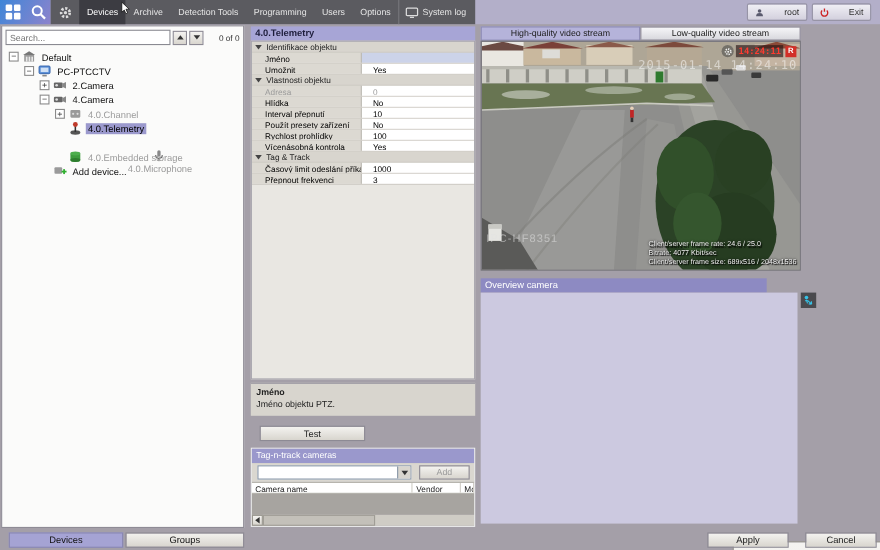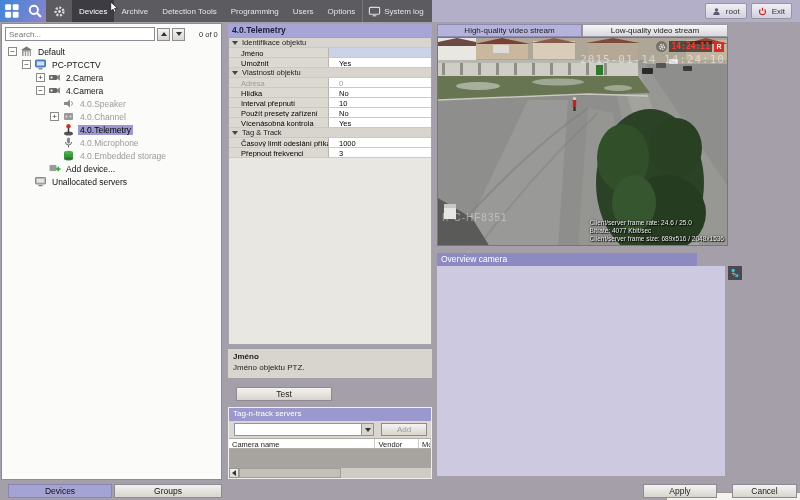--- a/index.html
+++ b/index.html
@@ -16,21 +16,21 @@
   .menubar { display:inline-flex; align-items:stretch; background:#5b5b60; height:22px; }
   .gear-btn { width:26px; display:flex; align-items:center; justify-content:center; }
   .menu-tab { padding:0 7px; display:flex; align-items:center; color:#e6e6e6; font-size:8px;
               white-space:nowrap; cursor:default; }
   .menu-tab.active { background:#3c3c42; color:#fff; }
   .syslog { display:inline-flex; align-items:center; gap:3px; padding:0 8px 0 5px; color:#e6e6e6;
             font-size:8px; border-left:1px solid #77777c; }
   .syslog span.mon { width:13px; height:13px; display:inline-flex; }
   .topfill { flex:1; }
   .topbtns { display:flex; align-items:center; gap:4px; padding-right:8px; }
-  .tbtn { height:16px; display:inline-flex; align-items:center; gap:5px; padding:0 6px;
+  .tbtn { height:16px; display:inline-flex; align-items:center; gap:18px; padding:0 6px;
           font-size:8px; color:#333; background:linear-gradient(#f0eff5,#d3d0dd);
           border:1px solid #9794a6; border-radius:2px; }
   .tbtn svg { width:9px; height:9px; }
   .cursor { position:absolute; left:110px; top:1px; width:9px; height:14px; z-index:50; }
 
   
   .leftpanel { position:absolute; left:1px; top:23px; width:221px; height:457px; background:#fbfbfa;
                border:1px solid #8e8b95; }
   .searchrow { display:flex; align-items:center; gap:2px; padding:3px 3px 2px 3px; }
   .searchrow input { width:150px; height:14px; font-size:8px; border:1px solid #8a8a92; padding:0 3px;
@@ -256,30 +256,20 @@
           <span class="ticon">
             <svg viewBox="0 0 13 13">
               <rect x="1" y="4" width="8" height="5" rx="1" fill="#666"></rect>
               <polygon points="9,5 12,3.5 12,9.5 9,8" fill="#888"></polygon>
               <circle cx="3.5" cy="6.5" r="1.2" fill="#ddd"></circle>
             </svg>
           </span>
           <span class="tlabel">4.Camera</span>
         </div>
         <div class="trow" style="padding-left: 48px;">
-          <span style="flex: 0 0 12px;"></span>
-          <span class="ticon">
-            <svg viewBox="0 0 13 13">
-              <polygon points="2,5 5,5 8,2.5 8,10.5 5,8 2,8" fill="#8a8a8a"></polygon>
-              <path d="M9.5 4.5 q2 2 0 4" stroke="#8a8a8a" stroke-width="1" fill="none"></path>
-            </svg>
-          </span>
-          <span class="tlabel disabled">4.0.Speaker</span>
-        </div>
-        <div class="trow" style="padding-left: 48px;">
           <span class="texp">+</span>
           <span class="ticon">
             <svg viewBox="0 0 13 13">
               <rect x="2" y="3" width="9" height="7" rx="1" fill="#9a9a9a"></rect>
               <circle cx="4.5" cy="6.5" r="1" fill="#ddd"></circle>
               <circle cx="8.5" cy="6.5" r="1" fill="#ddd"></circle>
             </svg>
           </span>
           <span class="tlabel disabled">4.0.Channel</span>
         </div>
@@ -287,21 +277,21 @@
           <span style="flex: 0 0 12px;"></span>
           <span class="ticon">
             <svg viewBox="0 0 13 13">
               <ellipse cx="6.5" cy="10.5" rx="4.5" ry="2" fill="#555"></ellipse>
               <rect x="5.8" y="4" width="1.4" height="6" fill="#333"></rect>
               <circle cx="6.5" cy="3.2" r="2.2" fill="#c03a2b"></circle>
             </svg>
           </span>
           <span class="tlabel selected">4.0.Telemetry</span>
         </div>
-        <div class="trow" style="padding-left: 48px;">
+        <div class="trow" style="padding-left: 68px; flex-direction: column;">
           <span style="flex: 0 0 12px;"></span>
           <span class="ticon">
             <svg viewBox="0 0 13 13">
               <rect x="5" y="1.5" width="3" height="6" rx="1.5" fill="#888"></rect>
               <path d="M3.5 6 a3 3 0 0 0 6 0" stroke="#666" stroke-width="1" fill="none"></path>
               <rect x="6" y="9" width="1" height="2.5" fill="#666"></rect>
             </svg>
           </span>
           <span class="tlabel disabled">4.0.Microphone</span>
         </div>
@@ -319,31 +309,20 @@
         <div class="trow" style="padding-left: 34px;">
           <span style="flex: 0 0 12px;"></span>
           <span class="ticon">
             <svg viewBox="0 0 13 13">
               <rect x="1.5" y="3" width="7" height="6" rx="1" fill="#9a9a9a"></rect>
               <rect x="8" y="6.2" width="4.5" height="1.6" fill="#2faf2f"></rect>
               <rect x="9.45" y="4.75" width="1.6" height="4.5" fill="#2faf2f"></rect>
             </svg>
           </span>
           <span class="tlabel">Add device...</span>
-        </div>
-        <div class="trow" style="padding-left: 20px;">
-          <span style="flex: 0 0 12px;"></span>
-          <span class="ticon">
-            <svg viewBox="0 0 13 13">
-              <rect x="1.5" y="2.5" width="10" height="6.5" rx="0.5" fill="#b8b8b8" stroke="#777" stroke-width="0.8"></rect>
-              <rect x="3" y="4" width="7" height="3.5" fill="#e6e6e6"></rect>
-              <rect x="4.5" y="10" width="4" height="1.2" fill="#777"></rect>
-            </svg>
-          </span>
-          <span class="tlabel">Unallocated servers</span>
         </div>
       </div>
   </div>
 
   <div class="mid">
     <div class="midheader">4.0.Telemetry</div>
     <div class="propgrid" id="propgrid">
         <div class="prow sec">
           <span class="chev"></span>
           <span>Identifikace objektu</span>
@@ -370,20 +349,24 @@
         </div>
         <div class="prow">
           <span class="pname">Interval přepnutí</span>
           <span class="pval">10</span>
         </div>
         <div class="prow">
           <span class="pname">Použít presety zařízení</span>
           <span class="pval">No</span>
         </div>
         <div class="prow">
+          <span class="pname">Rychlost prohlídky</span>
+          <span class="pval">100</span>
+        </div>
+        <div class="prow">
           <span class="pname">Vícenásobná kontrola</span>
           <span class="pval">Yes</span>
         </div>
         <div class="prow sec">
           <span class="chev"></span>
           <span>Tag &amp; Track</span>
         </div>
         <div class="prow">
           <span class="pname">Časový limit odeslání příkazu PTZ</span>
           <span class="pval">1000</span>
@@ -392,21 +375,21 @@
           <span class="pname">Přepnout frekvenci</span>
           <span class="pval">3</span>
         </div>
       </div>
     <div class="descbox">
       <b>Jméno</b>
       <span>Jméno objektu PTZ.</span>
     </div>
     <div class="btn testbtn">Test</div>
     <div class="tnt">
-      <div class="tntheader">Tag-n-track servers</div>
+      <div class="tntheader">Tag-n-track cameras</div>
       <div class="tntcombo-row">
         <div class="combo">
           <span class="arrow">
               <span class="tri-down"></span>
             </span>
         </div>
         <div class="btn addbtn">Add</div>
       </div>
       <div class="tnttable-head">
         <span class="col-name">Camera name</span>

